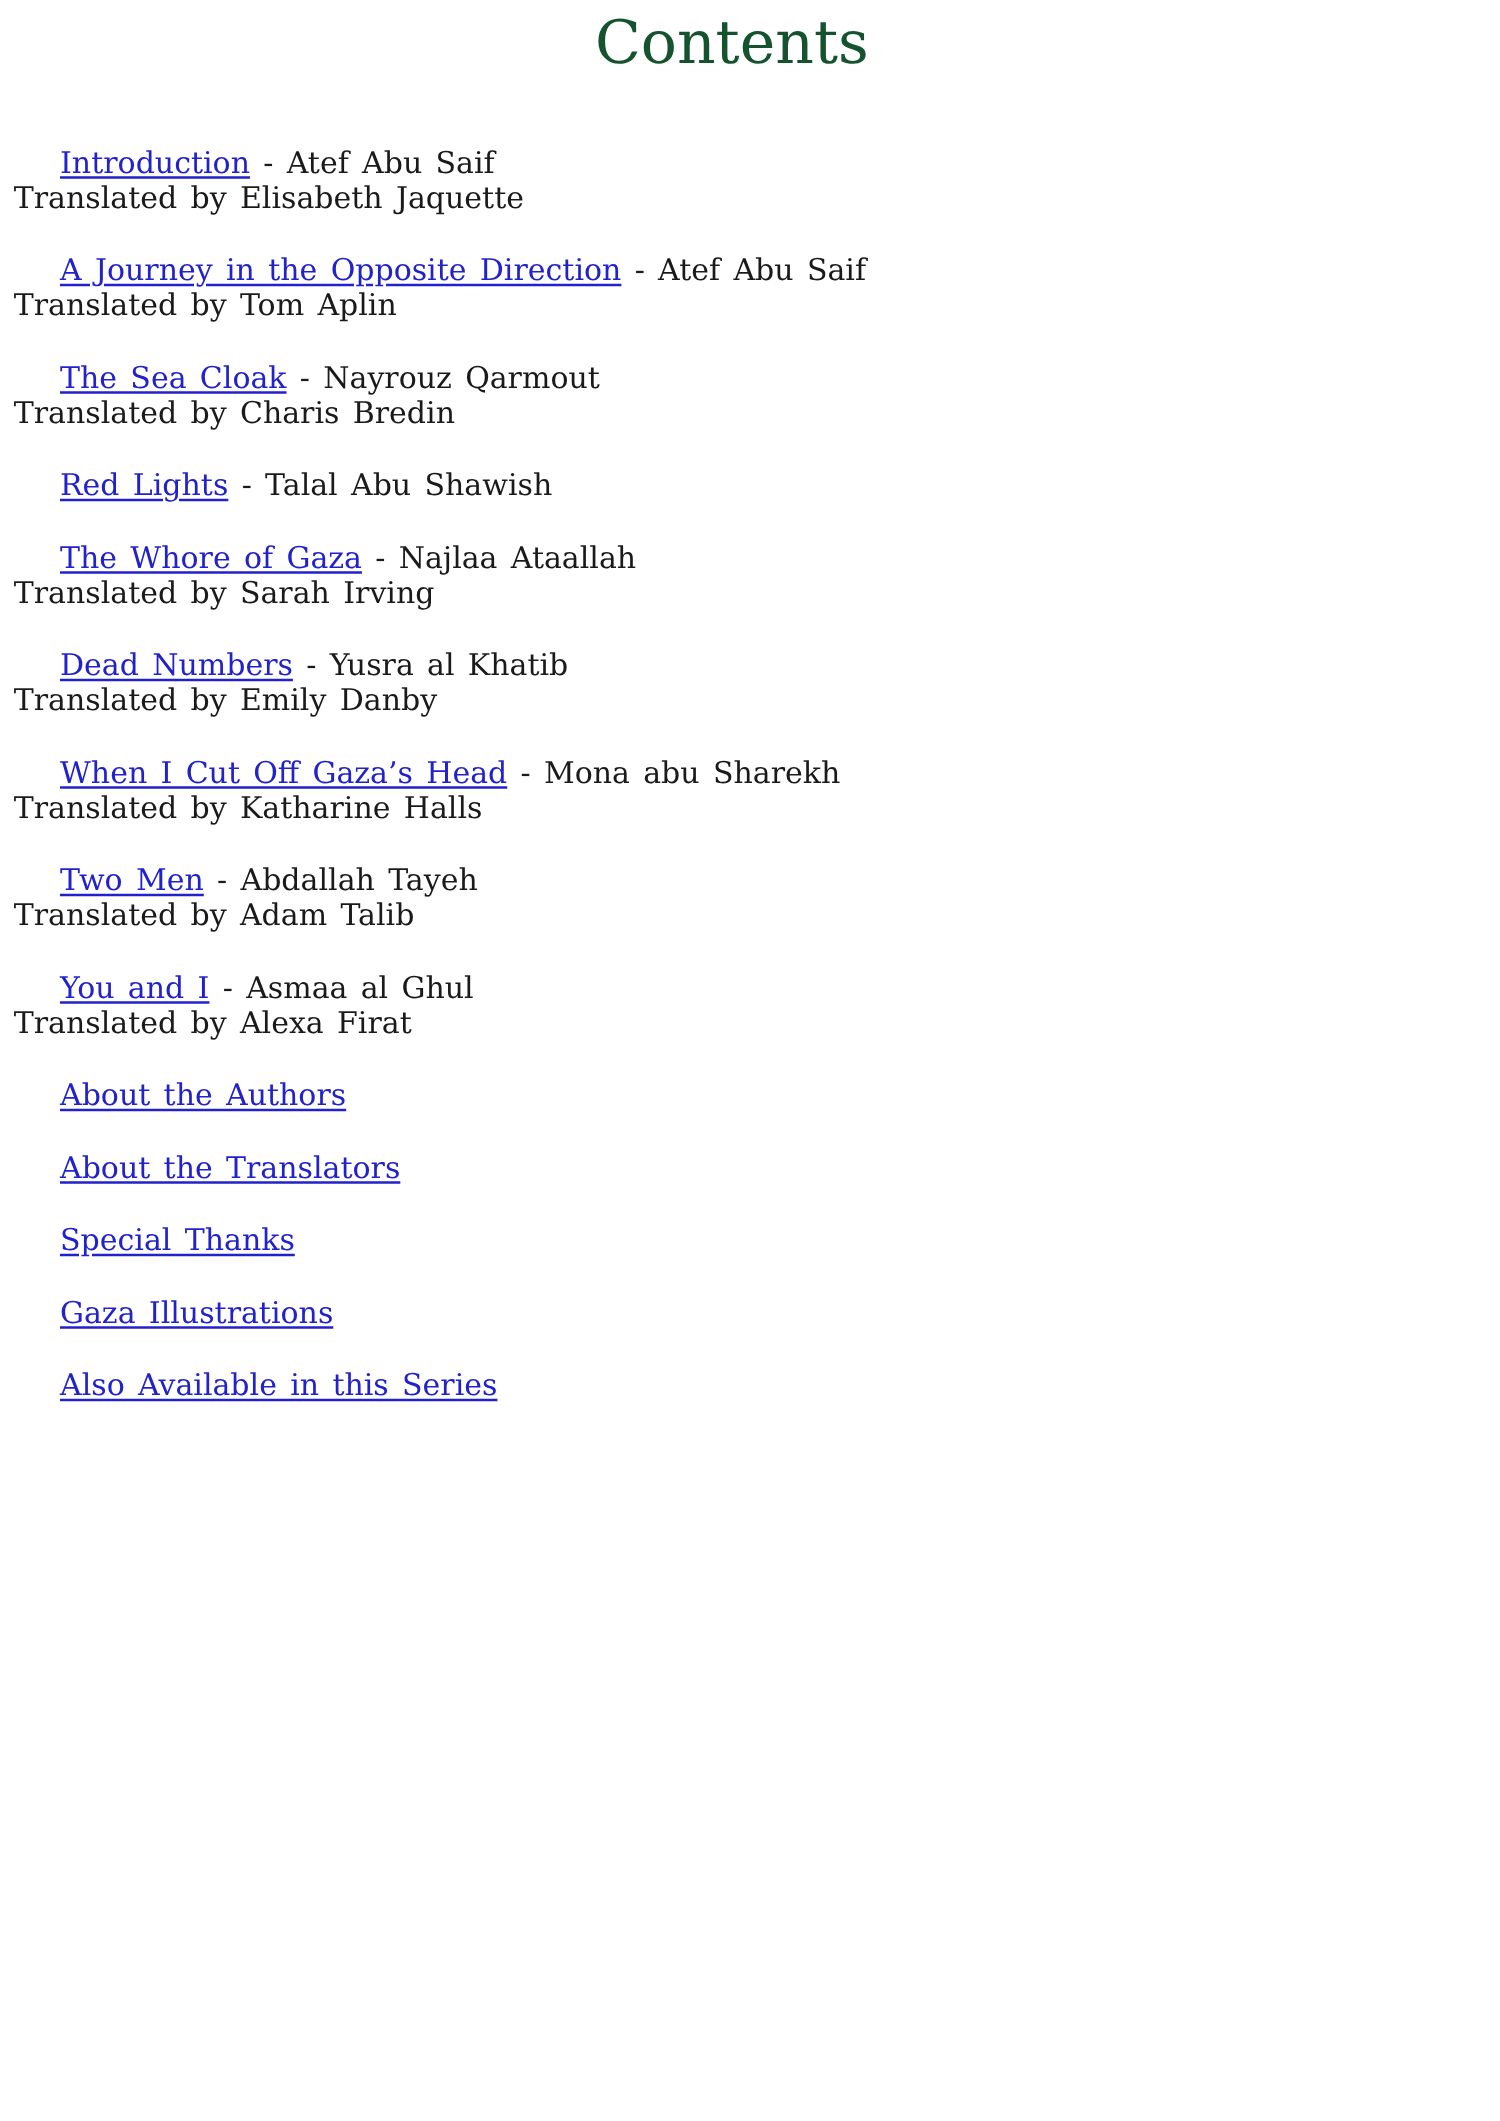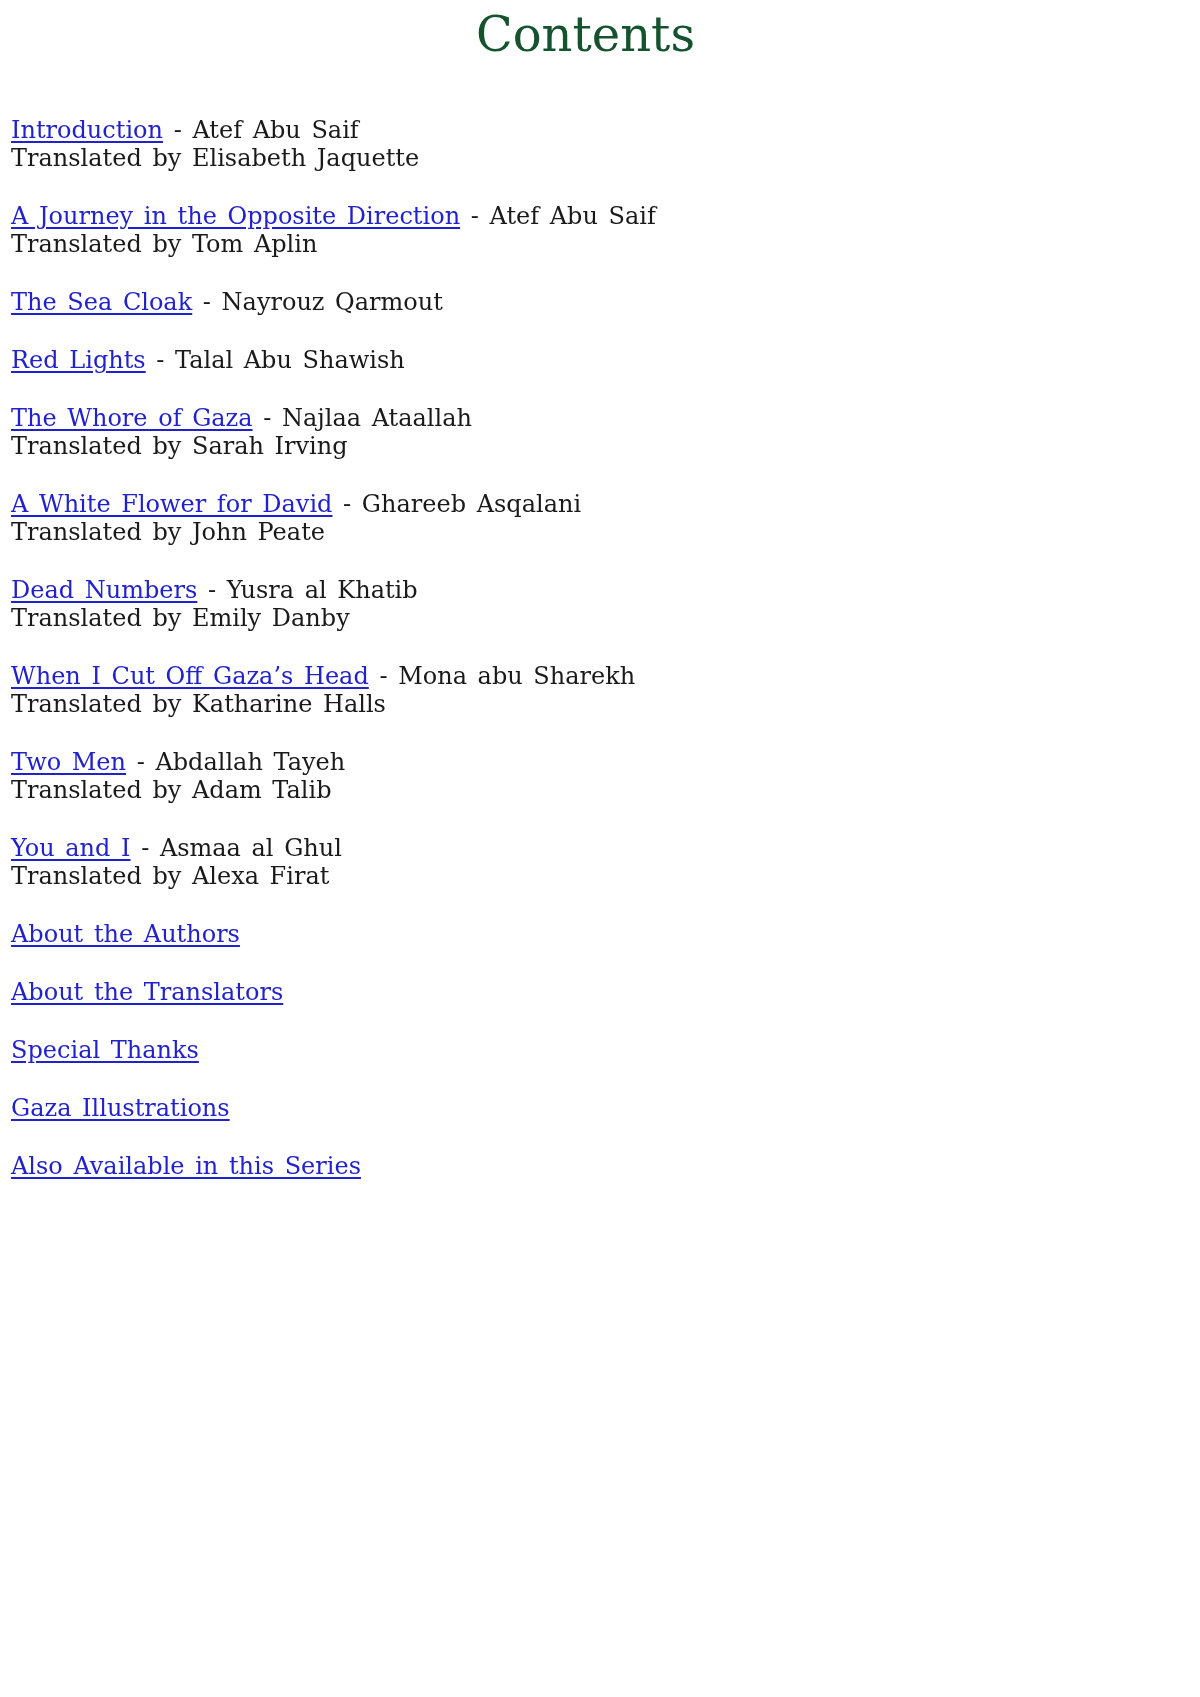--- a/index.html
+++ b/index.html
@@ -33,41 +33,41 @@
     margin: 0 0 30px 0;
     word-spacing: 3px;
   }
   a.toc-link {
     color: #2222cc;
     text-decoration: underline;
     text-decoration-color: #2222cc;
     text-decoration-thickness: 2px;
     text-underline-offset: 3px;
     cursor: pointer;
+    margin-left: 37px;
   }
   .plain { color: #1a1a1a; }
 </style>
 </head>
 <body>
 
 <main class="page">
   <h1 class="page-title">Contents</h1>
 
   <section id="toc-entries">
   <p class="entry"><a href="#" class="toc-link">Introduction</a><span class="plain"> - </span><span class="plain">Atef Abu Saif</span><br><span class="plain">Translated by Elisabeth Jaquette</span></p>
 
   <p class="entry"><a href="#" class="toc-link">A Journey in the Opposite Direction</a><span class="plain"> - </span><span class="plain">Atef Abu Saif</span><br><span class="plain">Translated by Tom Aplin</span></p>
 
-  <p class="entry"><a href="#" class="toc-link">The Sea Cloak</a><span class="plain"> - </span><span class="plain">Nayrouz Qarmout</span><br></p>
+  <p class="entry"><a href="#" class="toc-link">The Sea Cloak</a><span class="plain"> - </span><span class="plain">Nayrouz Qarmout</span><br><span class="plain">Translated by Charis Bredin</span></p>
 
   <p class="entry"><a href="#" class="toc-link">Red Lights</a><span class="plain"> - </span><span class="plain">Talal Abu Shawish</span><br></p>
 
   <p class="entry"><a href="#" class="toc-link">The Whore of Gaza</a><span class="plain"> - </span><span class="plain">Najlaa Ataallah</span><br><span class="plain">Translated by Sarah Irving</span></p>
 
-  <p class="entry"><a href="#" class="toc-link">A White Flower for David</a><span class="plain"> - </span><span class="plain">Ghareeb Asqalani</span><br><span class="plain">Translated by John Peate</span></p>
 
   <p class="entry"><a href="#" class="toc-link">Dead Numbers</a><span class="plain"> - </span><span class="plain">Yusra al Khatib</span><br><span class="plain">Translated by Emily Danby</span></p>
 
   <p class="entry"><a href="#" class="toc-link">When I Cut Off Gaza’s Head</a><span class="plain"> - </span><span class="plain">Mona abu Sharekh</span><br><span class="plain">Translated by Katharine Halls</span></p>
 
   <p class="entry"><a href="#" class="toc-link">Two Men</a><span class="plain"> - </span><span class="plain">Abdallah Tayeh</span><br><span class="plain">Translated by Adam Talib</span></p>
 
   <p class="entry"><a href="#" class="toc-link">You and I</a><span class="plain"> - </span><span class="plain">Asmaa al Ghul</span><br><span class="plain">Translated by Alexa Firat</span></p>
 
 </section>

